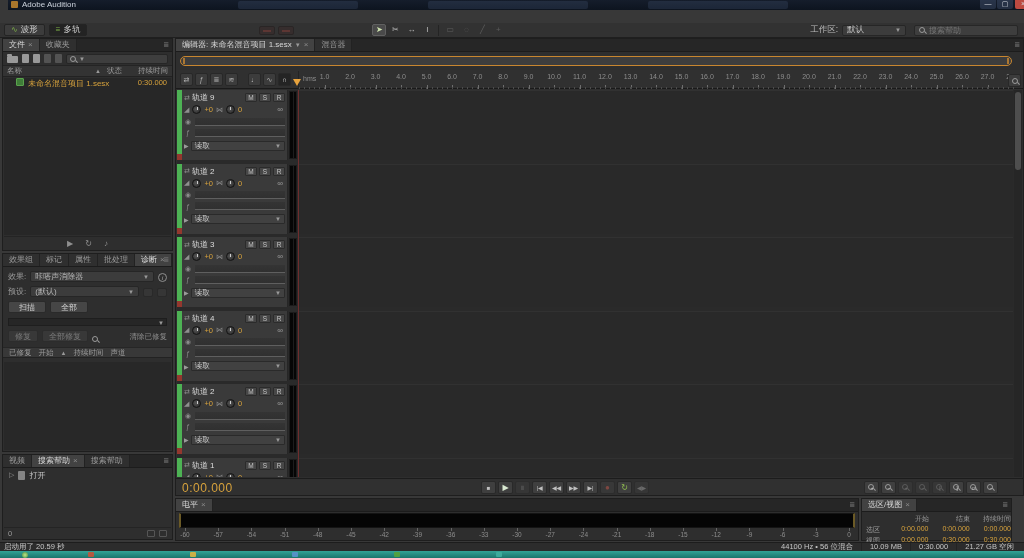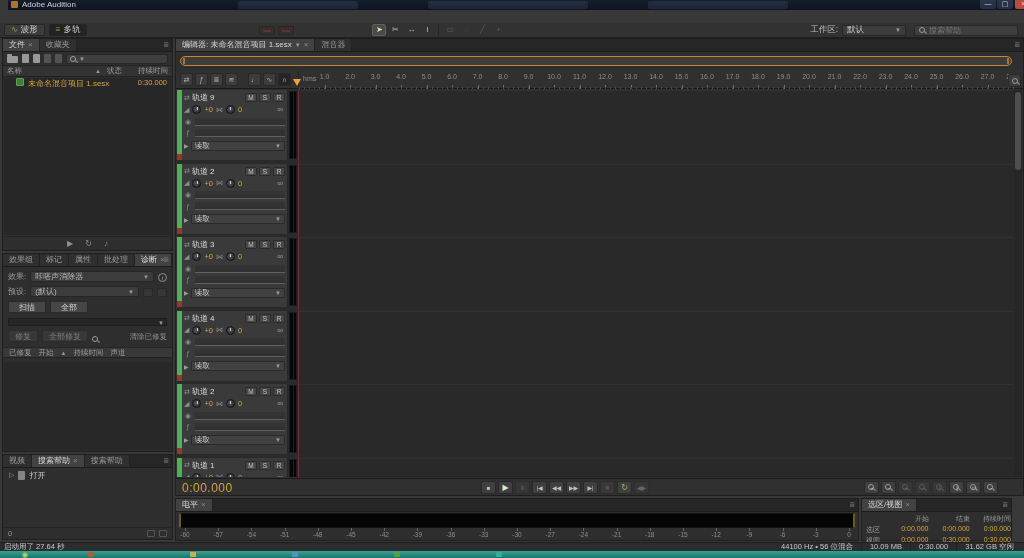--- a/index.html
+++ b/index.html
@@ -810,26 +810,26 @@
         <div class="svrow">
           <span class="svlabel">视图</span>
           <span class="svval">0:00.000</span>
           <span class="svval">0:30.000</span>
           <span class="svval">0:30.000</span>
         </div>
       </div>
   </div>
 
   <div class="statusbar">
-    <span class="sleft">启动用了 27.64 秒</span>
+    <span class="sleft">启动用了 20.59 秒</span>
     <div class="sright">
       <span class="sseg">44100 Hz • 56 位混合</span>
       <span class="sseg">10.09 MB</span>
       <span class="sseg">0:30.000</span>
-      <span class="sseg">31.62 GB 空闲</span>
+      <span class="sseg">21.27 GB 空闲</span>
     </div>
   </div>
 
   <div class="taskbar">
     <div class="orb"></div>
     <div id="taskbar-icons">
         <div class="tkicon" style="background: rgb(199, 82, 56);"></div>
         <div class="tkicon" style="background: rgb(220, 180, 64);"></div>
         <div class="tkicon" style="background: rgb(90, 146, 204);"></div>
         <div class="tkicon" style="background: rgb(87, 163, 58);"></div>

